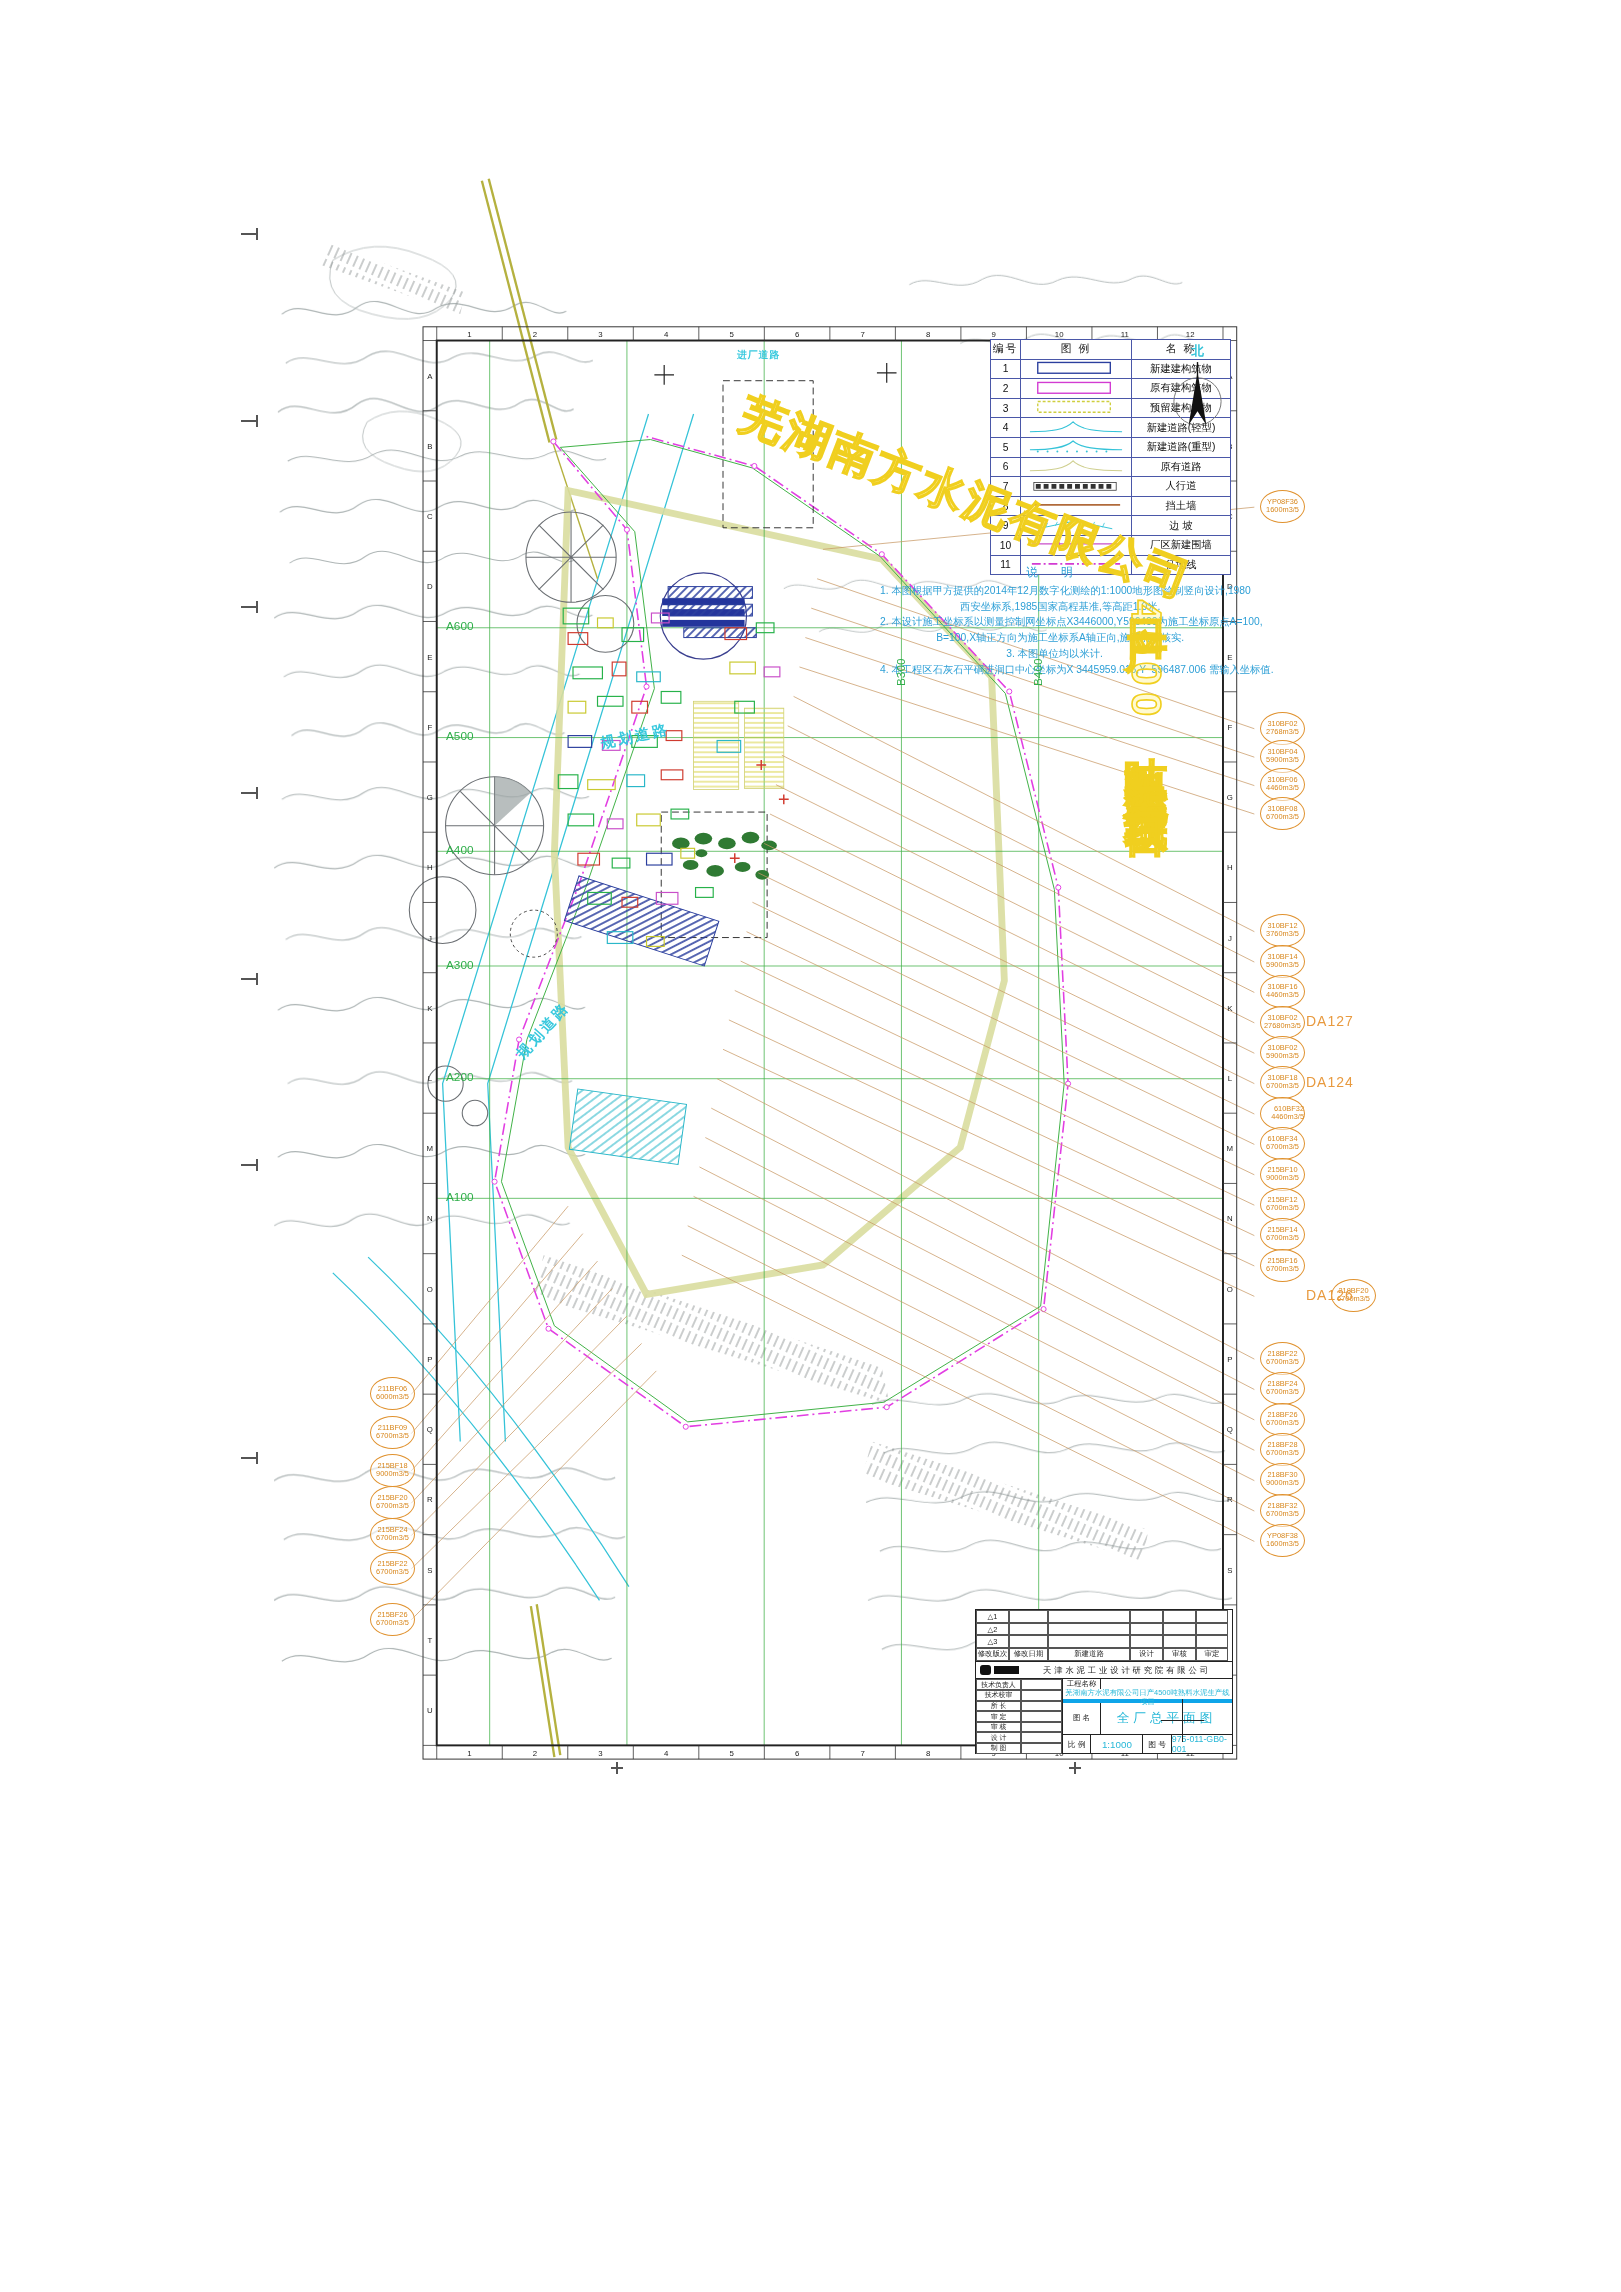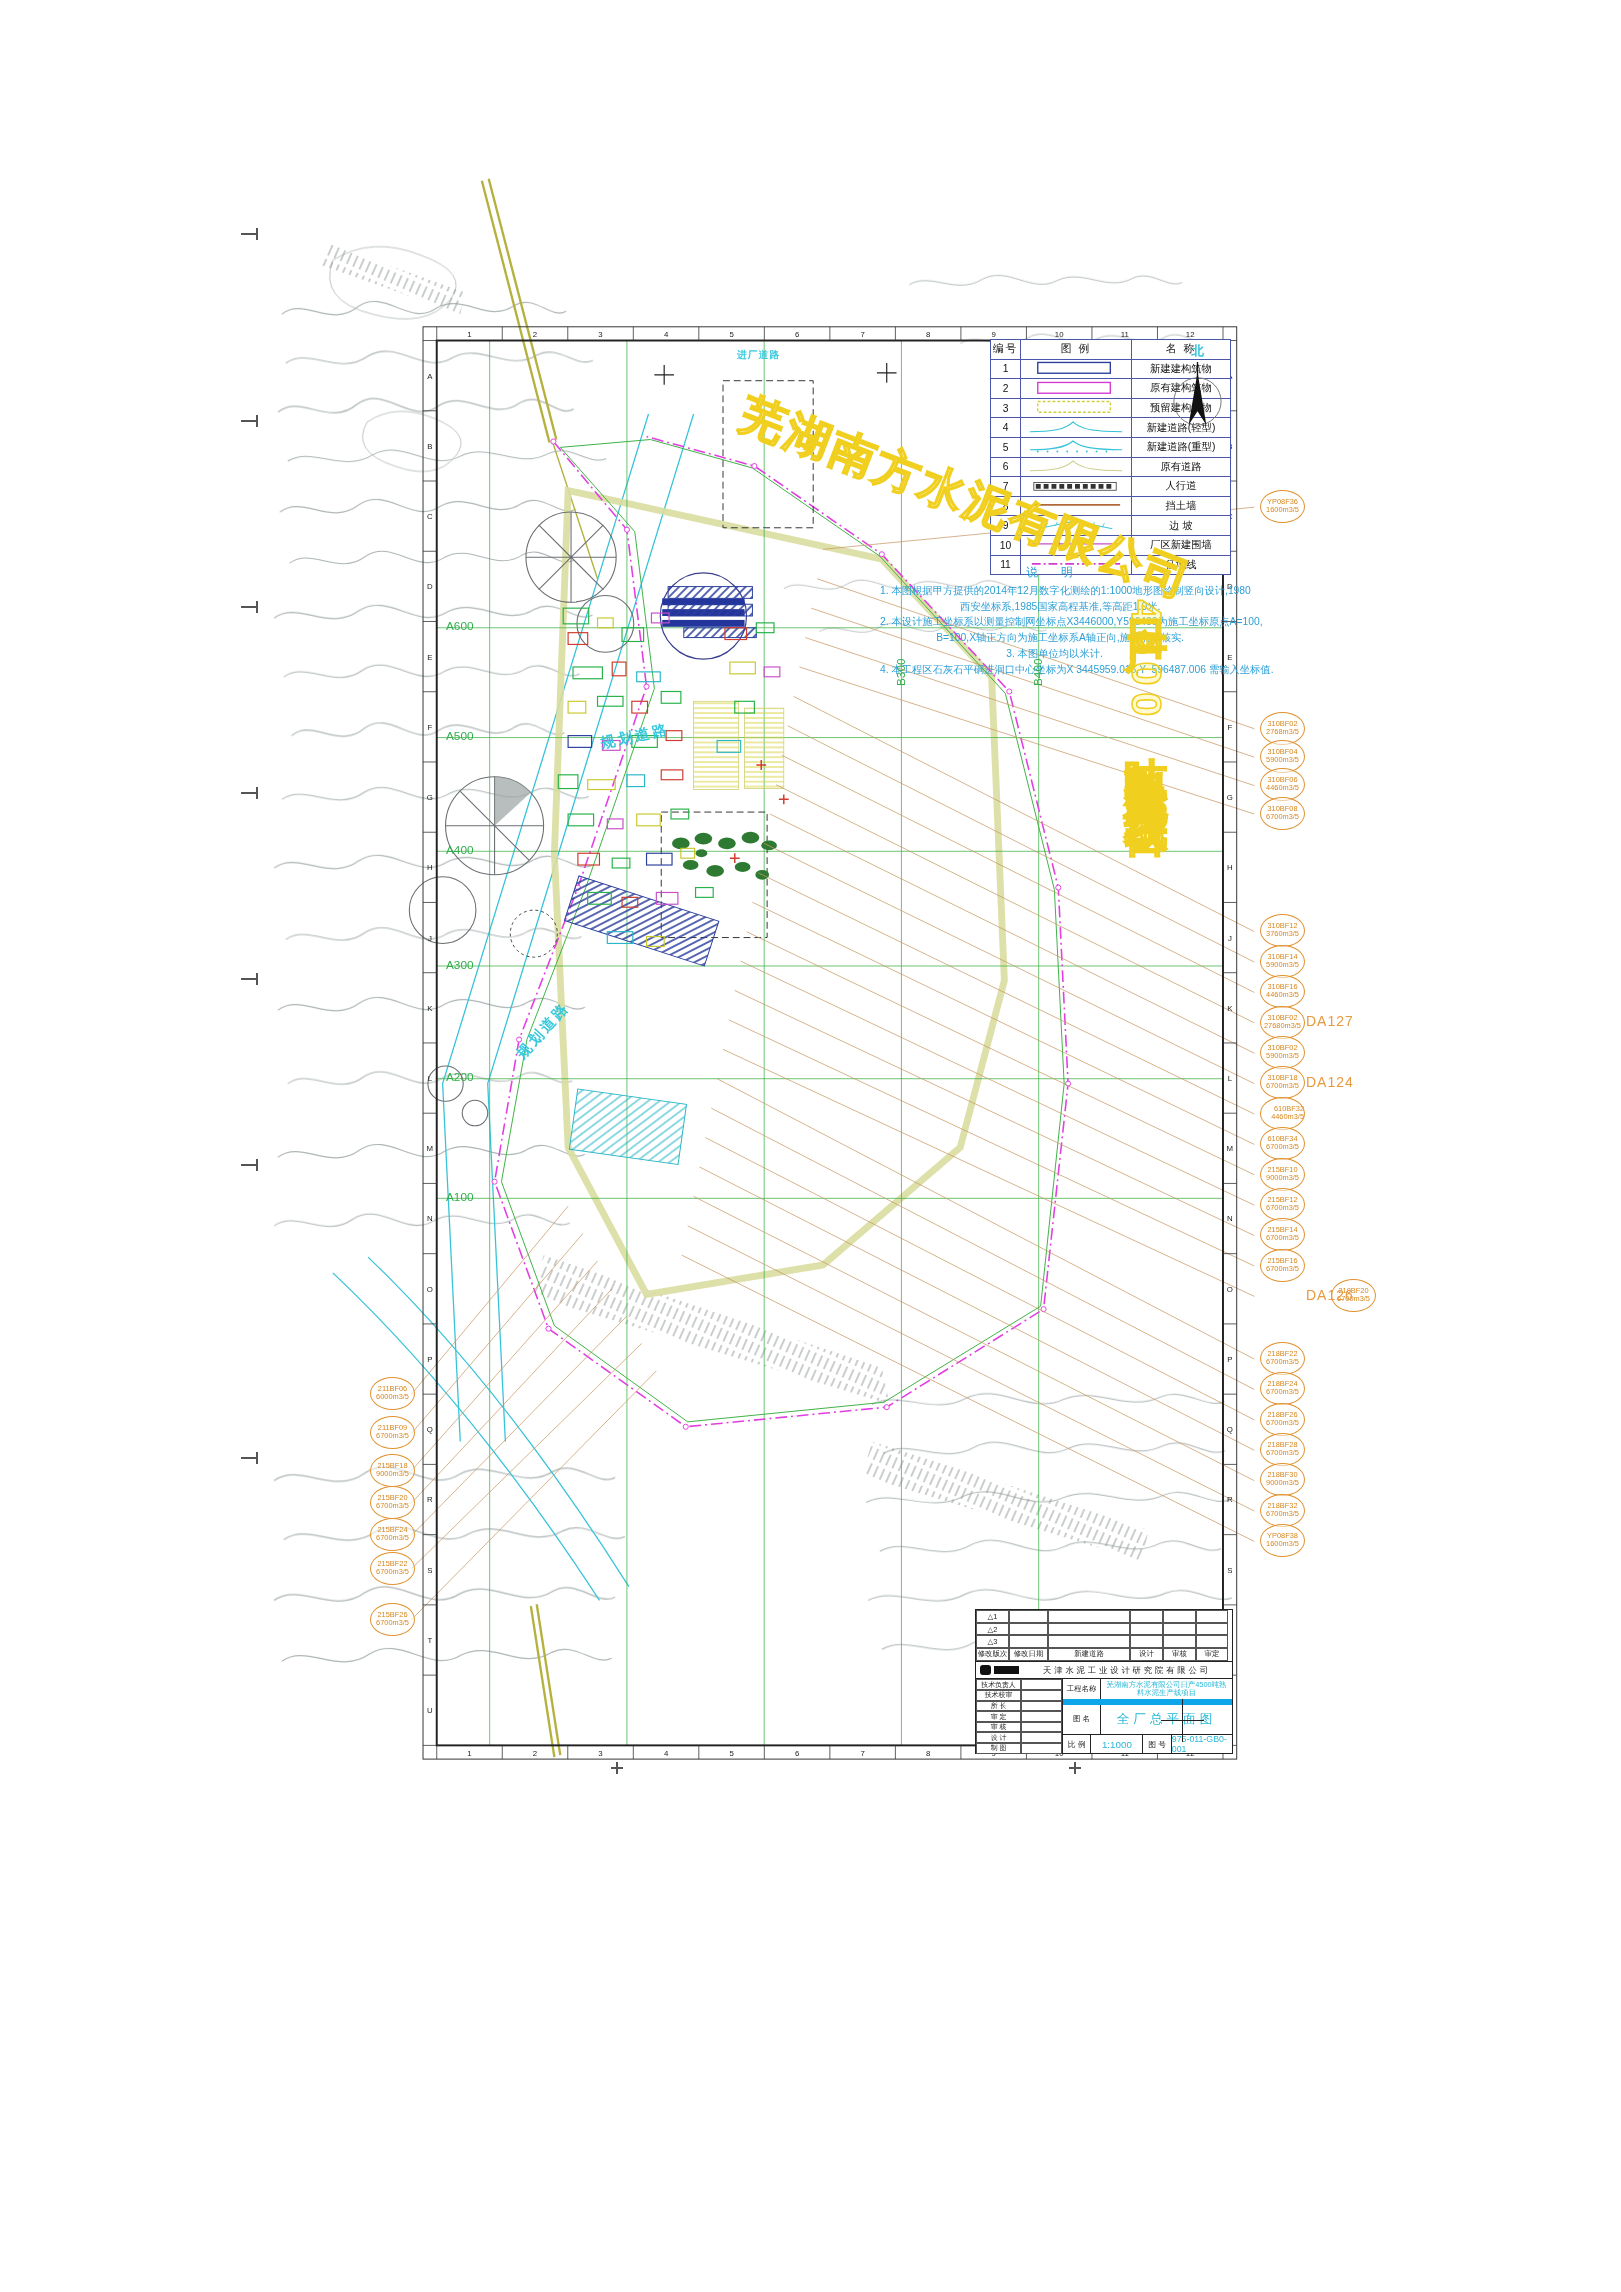--- a/index.html
+++ b/index.html
@@ -54,21 +54,21 @@
   .tb-comp{height:16.7px;display:flex;align-items:center;border-bottom:1px solid #222;border-top:0.5px solid #222;}
   .tb-logo{width:10.8px;height:10.8px;background:#111;border-radius:2.9px;margin:0 2.9px 0 3.9px;}
   .tb-logobar{width:25.5px;height:7.8px;background:#111;margin-right:2.9px;}
   .tb-compname{flex:1;text-align:center;font-size:8.3px;letter-spacing:2.9px;white-space:nowrap;}
   .tb-main{display:flex;height:74px;}
   .tb-left{width:86px;border-right:1px solid #222;display:grid;
       grid-template-columns:45px 1fr;grid-auto-rows:10.6px;}
   .tb-left div{border:0.5px solid #555;display:flex;align-items:center;justify-content:center;
       font-size:6.9px;overflow:hidden;}
   .tb-right{flex:1;display:flex;flex-direction:column;}
-  .tb-row1{height:19.6px;display:flex;border-bottom:6px solid #0ea5e9;}
+  .tb-row1{height:19.6px;display:flex;border-bottom:4px solid #0ea5e9;flex-direction:column;}
   .tb-klabel{width:37px;border-right:1px solid #222;display:flex;align-items:center;
       justify-content:center;font-size:7.4px;}
   .proj{flex:1;color:#28b8d8;font-size:7.4px;display:flex;align-items:center;
       justify-content:center;text-align:center;line-height:8.3px;padding:0 2px;}
   .tb-row2{flex:1;display:flex;border-bottom:1px solid #222;}
   .dwg{flex:1;color:#28b8d8;font-size:12.7px;letter-spacing:3.9px;display:flex;
       align-items:center;justify-content:center;}
   .tb-row3{height:18.6px;display:flex;}
   .tb-row3 .c{display:flex;align-items:center;justify-content:center;border-right:1px solid #222;}
   .cyan{color:#28b8d8;}

